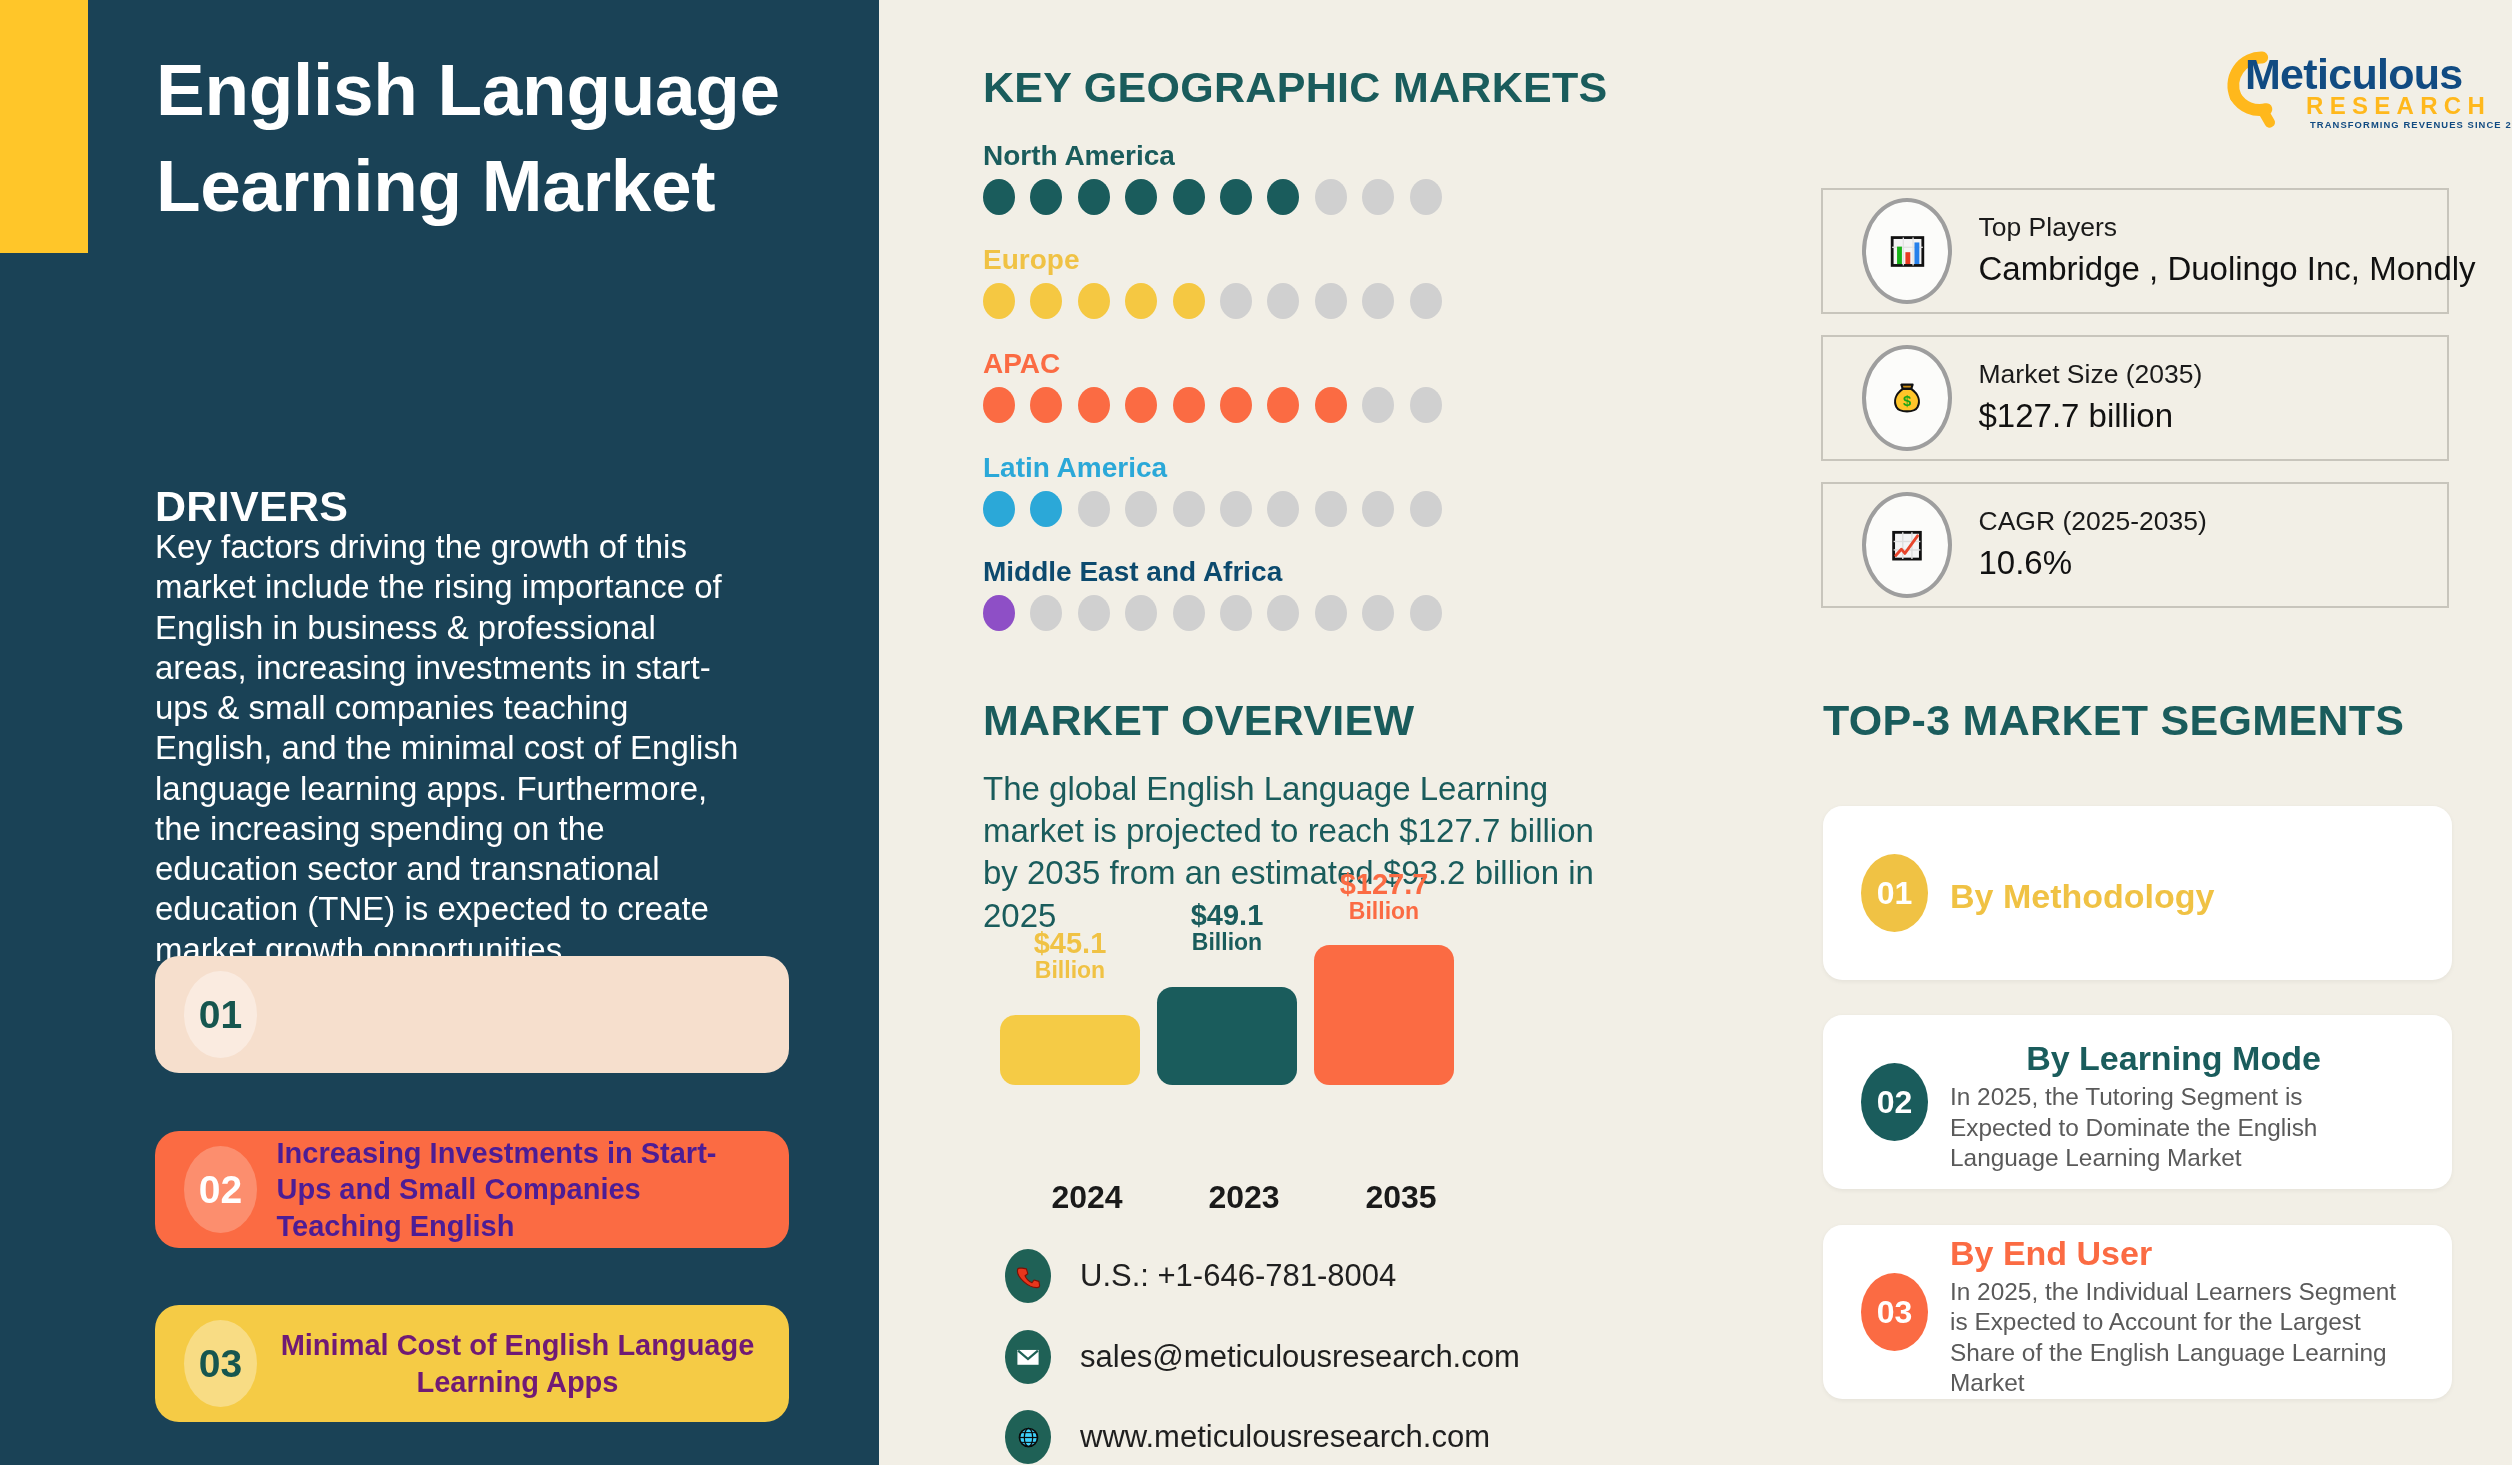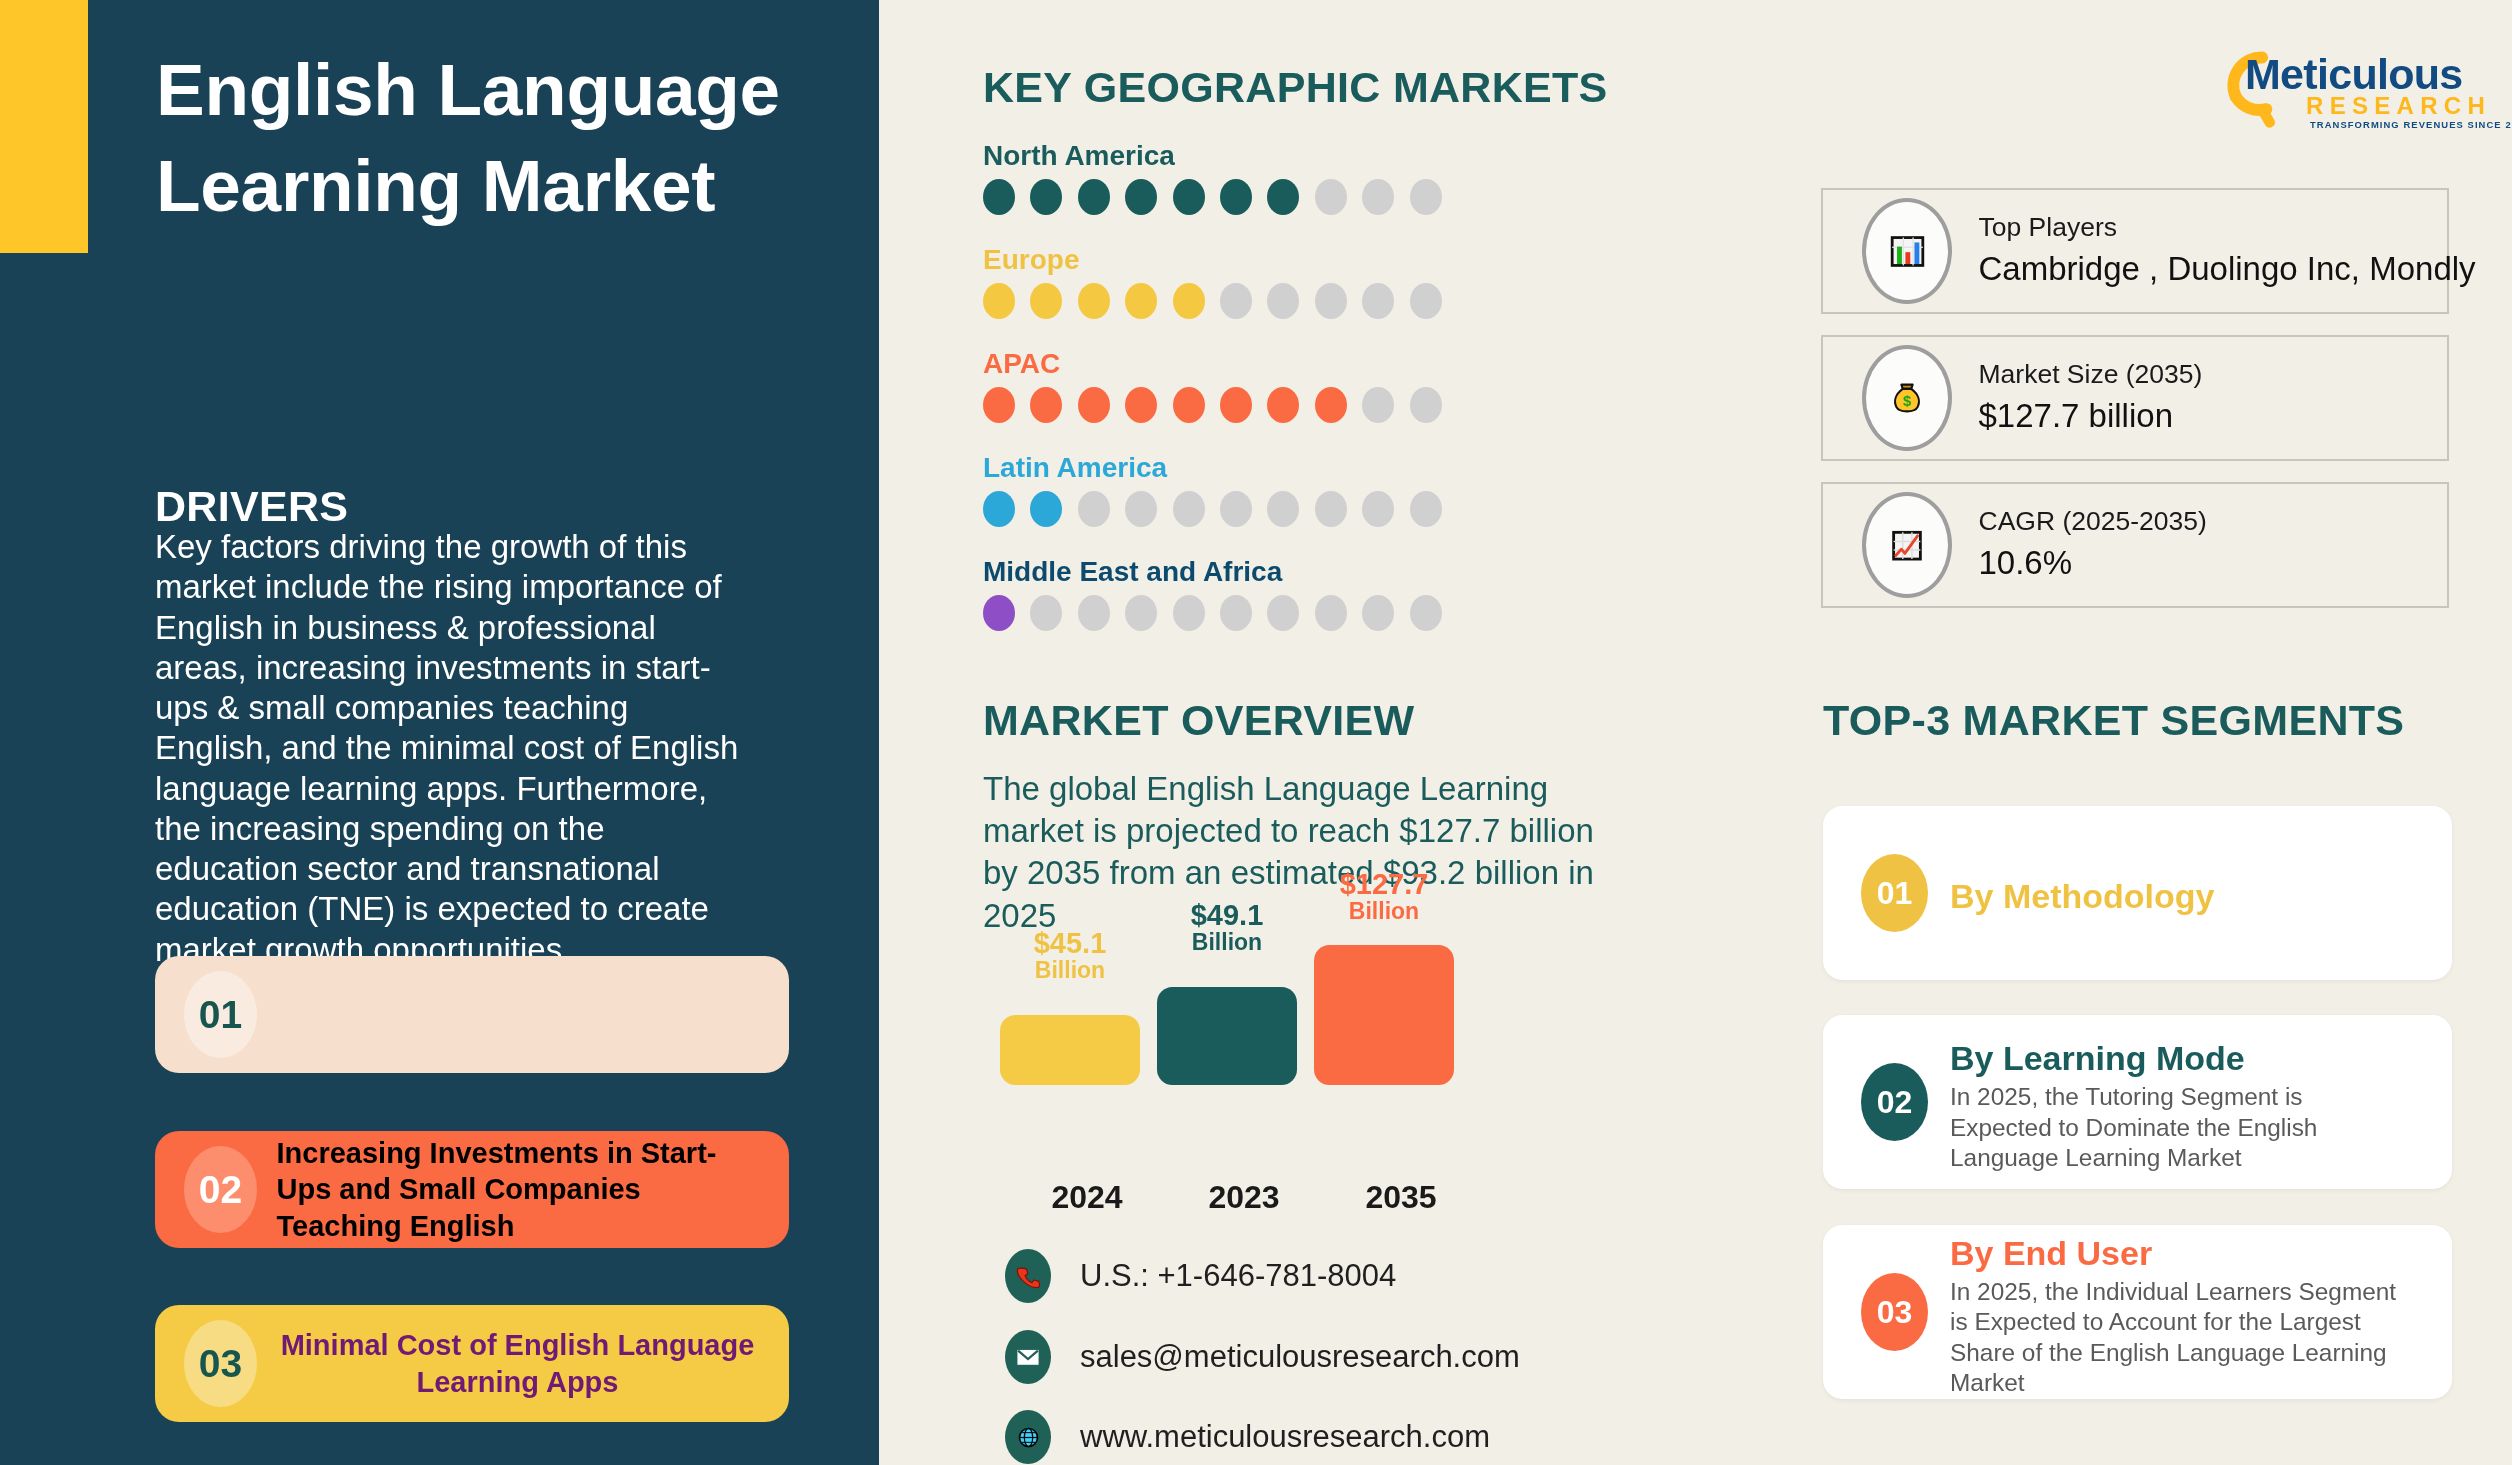--- a/index.html
+++ b/index.html
@@ -44,21 +44,21 @@
   }
   .driver-text{
     margin-left:19.5px;font-size:29px;line-height:1.25;font-weight:bold;
     width:482px;
   }
   #driver-card-1{top:956px;background:#F6DFCD;}
   #driver-card-1 .driver-num-circle{background:#FAEBE0;color:#16564F;}
   #driver-card-1 .driver-text{color:#16564F;}
   #driver-card-2{top:1131px;background:#FB6B43;}
   #driver-card-2 .driver-num-circle{background:#FC8E6E;color:#FFFFFF;}
-  #driver-card-2 .driver-text{color:#000000;}
+  #driver-card-2 .driver-text{color:#4c1d95;}
   #driver-card-3{top:1305px;background:#F5CB45;}
   #driver-card-3 .driver-num-circle{background:#F8DC84;color:#16564F;}
   #driver-card-3 .driver-text{color:#701a75;text-align:center;}
 
   
   .section-heading{
     position:absolute;color:#1A5C5C;font-size:43px;font-weight:bold;
     letter-spacing:0.3px;
   }
   #geo-heading{left:983px;top:63px;}
@@ -379,21 +379,21 @@
 <div class="seg-card" id="seg-card-1">
   <div class="seg-num-circle" style="background:#F0C244;">01</div>
   <div class="seg-body">
     <div class="seg-title" style="color:#F0C244;">By Methodology</div>
   </div>
 </div>
 
 <div class="seg-card" id="seg-card-2">
   <div class="seg-num-circle" style="background:#1A5C5C;">02</div>
   <div class="seg-body">
-    <div class="seg-title" style="color:#1A5C5C;">By Learning Mode</div>
+    <div class="seg-title" style="color:#1A5C5C;text-align:center;">By Learning Mode</div>
     <div class="seg-desc">In 2025, the Tutoring Segment is Expected to Dominate the English Language Learning Market</div>
   </div>
 </div>
 
 <div class="seg-card" id="seg-card-3">
   <div class="seg-num-circle" style="background:#FB6B43;">03</div>
   <div class="seg-body">
     <div class="seg-title" style="color:#FB6B43;">By End User</div>
     <div class="seg-desc">In 2025, the Individual Learners Segment is Expected to Account for the Largest Share of the English Language Learning Market</div>
   </div>

